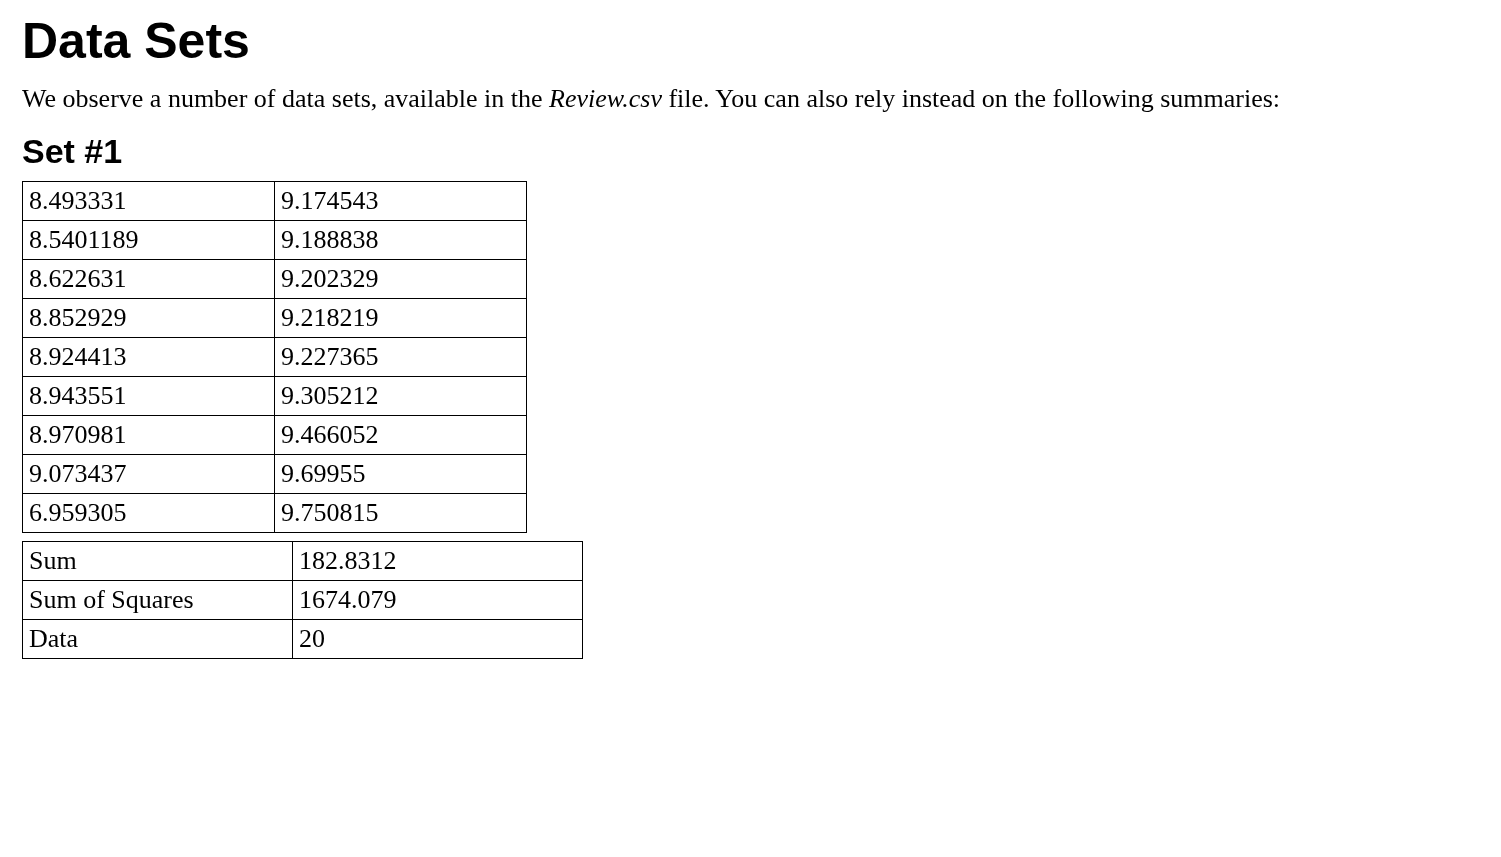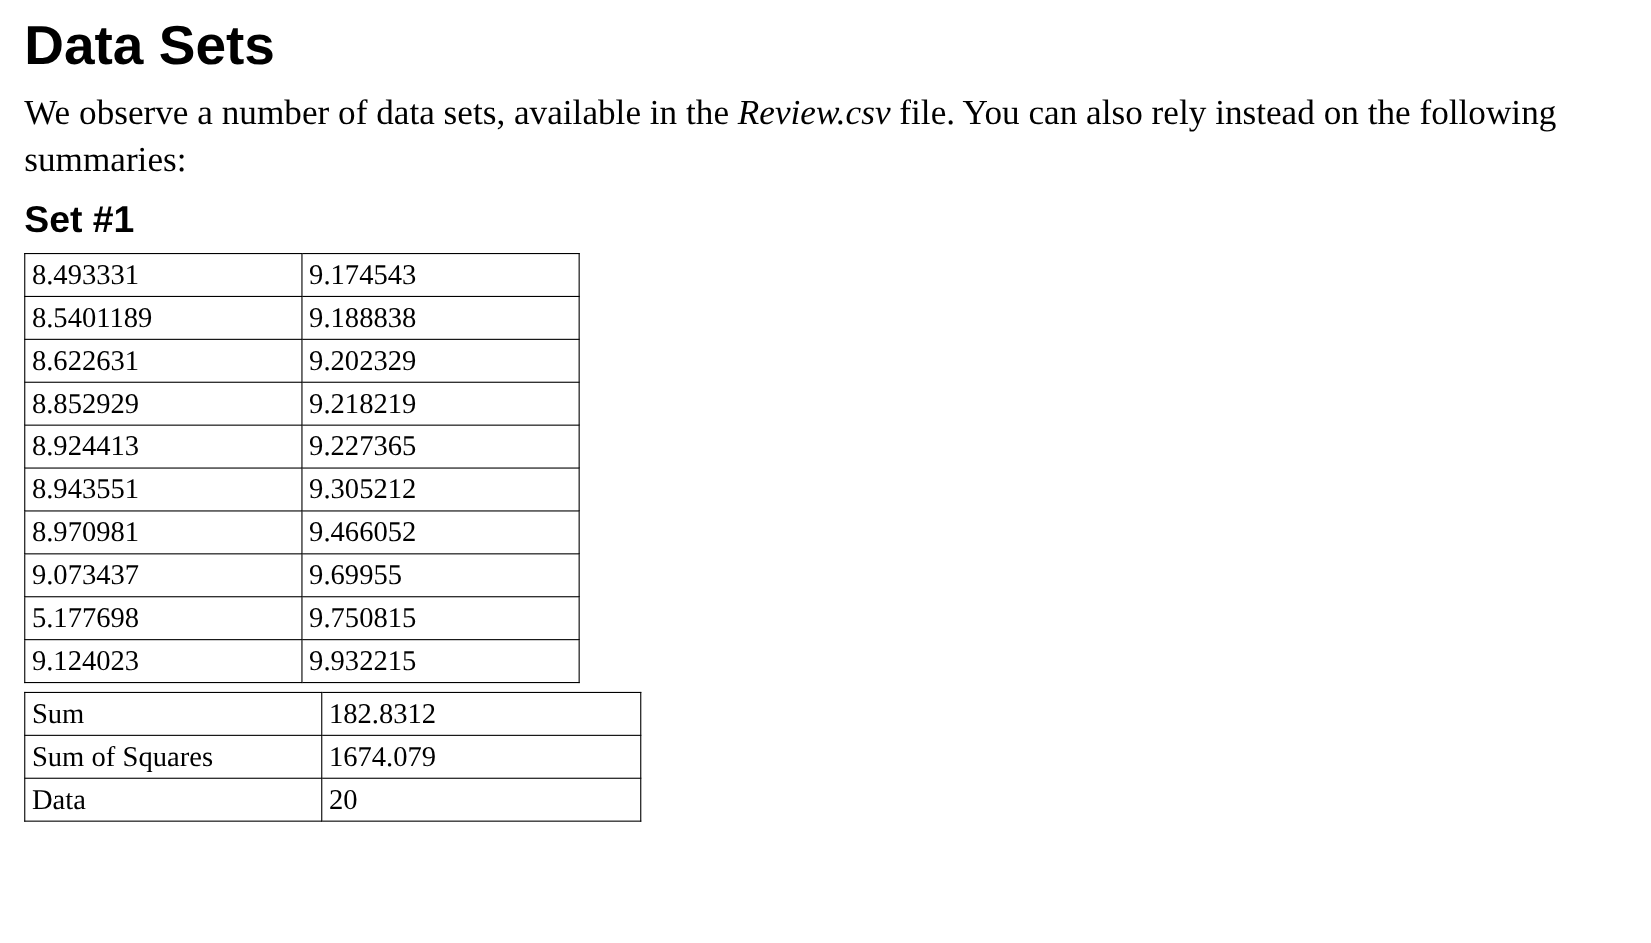--- a/index.html
+++ b/index.html
@@ -14,21 +14,21 @@
       font-size: 26px;
       color: #000;
     }
     h1 {
       font-weight: 700;
       font-size: 50px;
       margin-bottom: 12px;
     }
     .intro {
       font-family: Georgia, "Times New Roman", serif;
-      font-size: 32px;
+      font-size: 26px;
       line-height: 1.3;
       margin-bottom: 16px;
       max-width: 1400px;
     }
     .intro em {
       font-style: italic;
     }
     h2 {
       font-weight: 700;
       font-size: 34px;
@@ -97,26 +97,22 @@
     </tr>
     <tr>
       <td>8.970981</td>
       <td>9.466052</td>
     </tr>
     <tr>
       <td>9.073437</td>
       <td>9.69955</td>
     </tr>
     <tr>
-      <td>5.177698</td>
+      <td>6.959305</td>
       <td>9.750815</td>
-    </tr>
-    <tr>
-      <td>9.124023</td>
-      <td>9.932215</td>
     </tr>
   </tbody>
 </table>
 
 <table class="summary-table">
   <tbody>
     <tr>
       <td>Sum</td>
       <td>182.8312</td>
     </tr>

